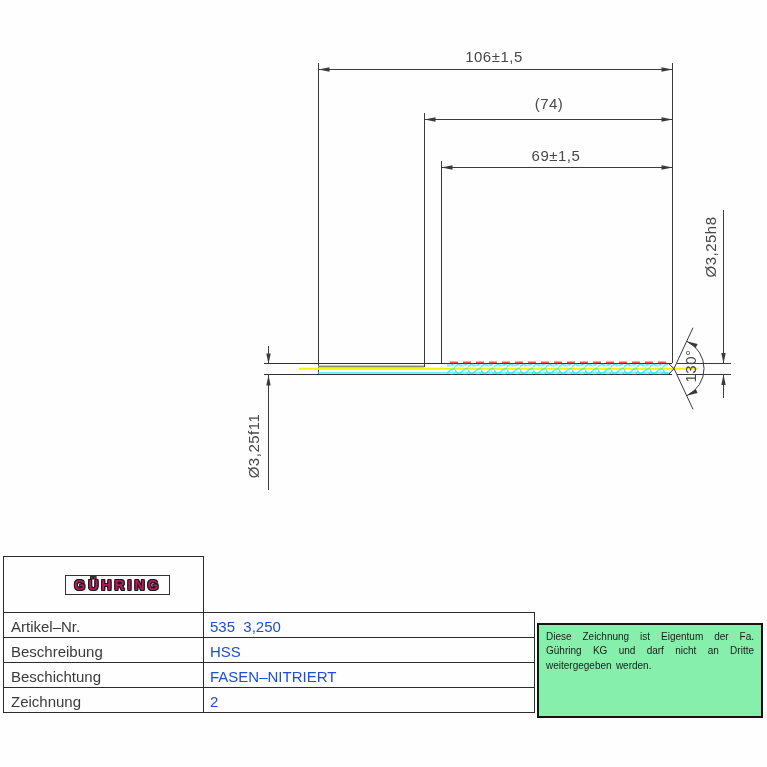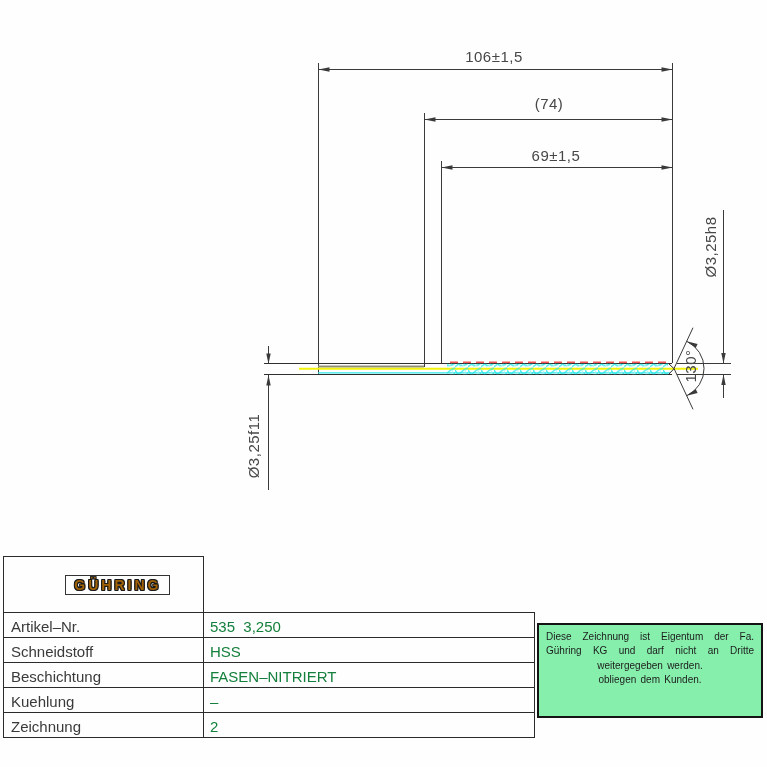--- a/index.html
+++ b/index.html
@@ -9,31 +9,31 @@
   .drawing-svg{position:absolute;left:0;top:0;}
 
   
   .tb{position:absolute;left:3px;top:556px;border-collapse:collapse;table-layout:fixed;width:531px;}
   .tb td{border:1px solid #2b2b2b;font-size:15px;color:#3a3a3a;
          padding:2px 0 0 7px;height:22px;overflow:hidden;white-space:pre;}
   .tb td.nob{border:none;}
   .tb tr.hdr td{height:22px;padding:1px 0 0 0;}
   .col-label{width:199px;}
   .col-value{width:330px;}
-  .tb td.val{color:#15803d;padding-left:6px;}
+  .tb td.val{color:#1d4ed8;padding-left:6px;}
   .logo-box{display:inline-block;border:1px solid #333;margin-left:28px;padding:0 8px;height:18px;line-height:18px;}
-  .logo-text{font-weight:bold;font-size:14px;letter-spacing:3px;color:#a16207;
+  .logo-text{font-weight:bold;font-size:14px;letter-spacing:3px;color:#be185d;
     text-shadow:-1px -1px 0 #1a1a1a,1px -1px 0 #1a1a1a,-1px 1px 0 #1a1a1a,1px 1px 0 #1a1a1a,
                 -1px 0 0 #1a1a1a,1px 0 0 #1a1a1a,0 -1px 0 #1a1a1a,0 1px 0 #1a1a1a;}
 
   
   .notice{position:absolute;left:537px;top:623px;width:226px;height:95px;box-sizing:border-box;
           border:2px solid #141414;background:#86efac;padding:5px 7px 0 7px;
           font-size:10px;line-height:14.4px;color:#1c1c1c;word-spacing:1.5px;}
-  .notice .ln{text-align:center;}
+  .notice .ln{text-align:left;}
   .notice .ln.just{text-align:justify;text-align-last:justify;}
 </style>
 </head>
 <body>
 
 <div class="stage">
 
   <svg class="drawing-svg" width="767" height="548" viewBox="0 0 767 548">
     <defs>
       <pattern id="helixPat" width="13" height="10.5" patternUnits="userSpaceOnUse">
@@ -116,38 +116,33 @@
       <td class="col-label" style="text-align:left;">
         <span class="logo-box"><span class="logo-text">GÜHRING</span></span>
       </td>
       <td class="col-value nob"></td>
     </tr>
     <tr>
       <td class="col-label">Artikel–Nr.</td>
       <td class="col-value val">535  3,250</td>
     </tr>
     <tr>
-      <td class="col-label">Schneidstoff</td>
+      <td class="col-label">Beschreibung</td>
       <td class="col-value val">HSS</td>
     </tr>
     <tr>
       <td class="col-label">Beschichtung</td>
       <td class="col-value val">FASEN–NITRIERT</td>
-    </tr>
-    <tr>
-      <td class="col-label">Kuehlung</td>
-      <td class="col-value val">–</td>
     </tr>
     <tr>
       <td class="col-label">Zeichnung</td>
       <td class="col-value val">2</td>
     </tr>
   </tbody>
     </table>
 
   <div class="notice">
     <div class="ln just">Diese Zeichnung ist Eigentum der Fa.</div>
     <div class="ln just">Gühring KG und darf nicht an Dritte</div>
     <div class="ln">weitergegeben werden.</div>
-    <div class="ln">obliegen dem Kunden.</div>
   </div>
 
 </div>
 
 </body></html>

